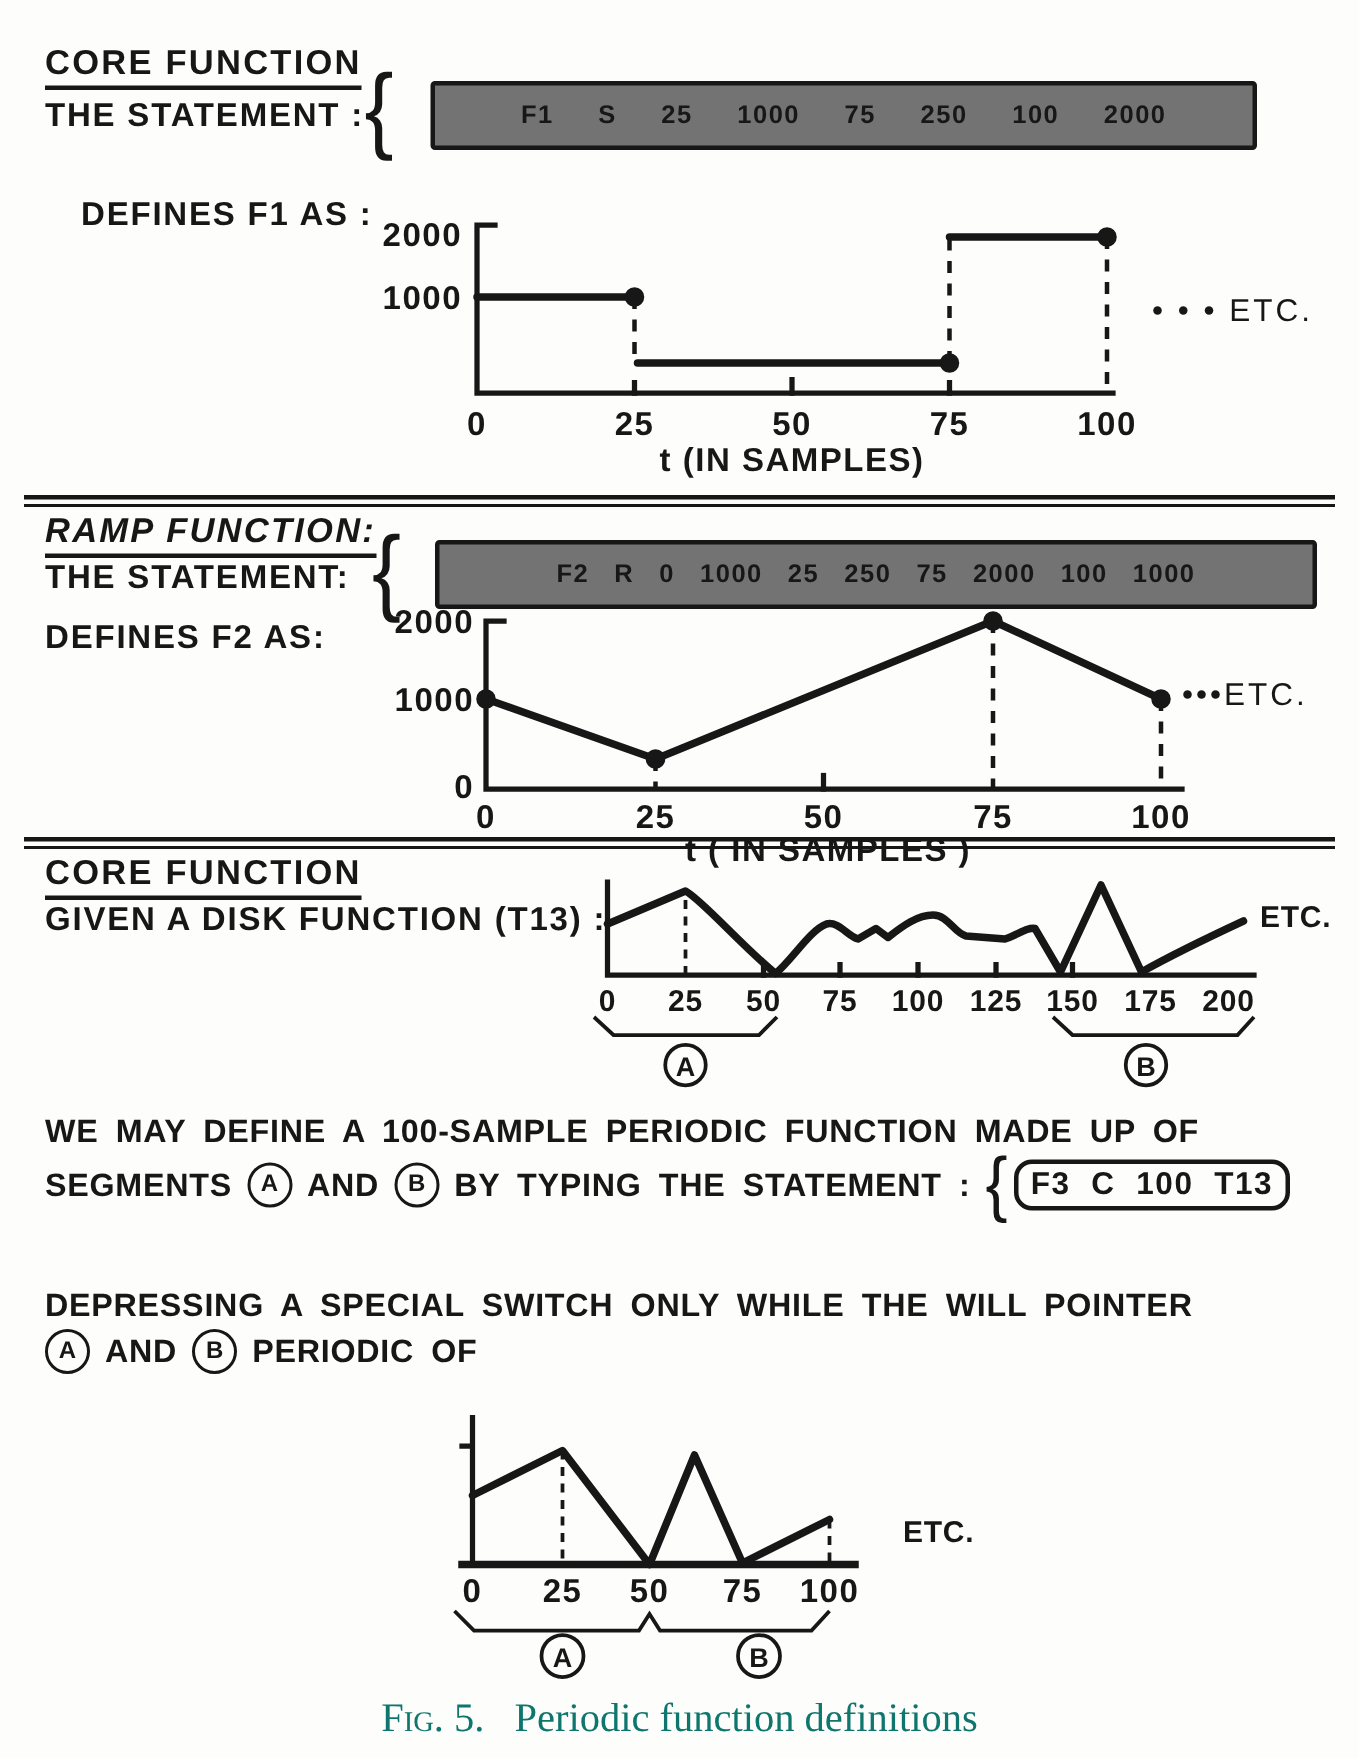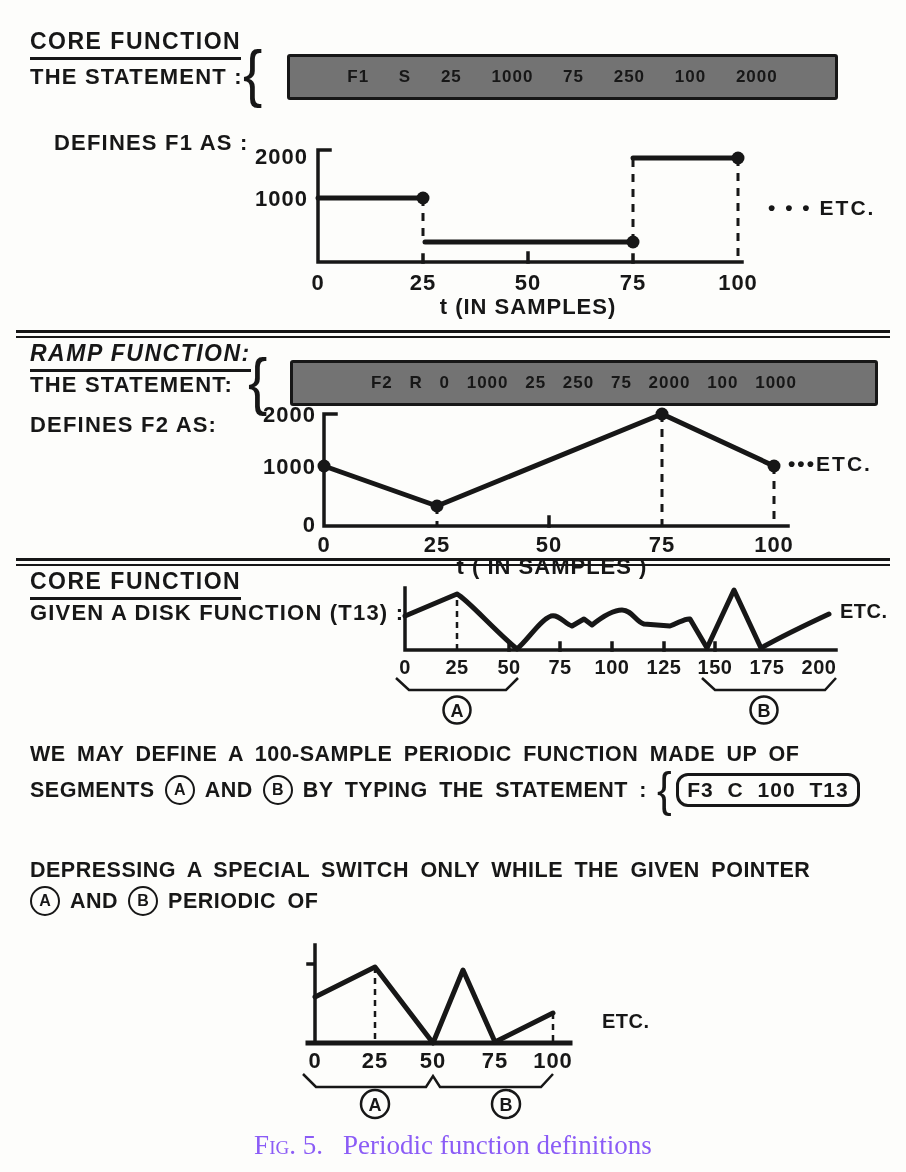--- a/index.html
+++ b/index.html
@@ -15,35 +15,35 @@
   }
   .lbl { font-size:22px; font-weight:bold; letter-spacing:1.2px; white-space:nowrap; }
   .stmt-box {
     border:3.5px solid #171717; border-radius:3px; background:#737373;
     display:flex; align-items:center; justify-content:center;
     font-size:17px; font-weight:bold; letter-spacing:1px; white-space:nowrap;
   }
   .brace { font-weight:normal; line-height:1; transform:scaleY(1.1); color:#171717; }
   .rule { left:16px; width:874px; height:3px;
     border-top:3.5px solid #171717; border-bottom:2.5px solid #171717; }
-  .etc { font-size:21px; font-weight:bold; letter-spacing:2px; white-space:nowrap; }
+  .etc { font-size:21px; font-weight:normal; letter-spacing:2px; white-space:nowrap; }
   .para { font-size:21.5px; font-weight:bold; letter-spacing:0.5px; word-spacing:5px; white-space:nowrap; }
   .flexline { display:flex; align-items:center; gap:10px; }
   .circ {
     display:inline-flex; align-items:center; justify-content:center; flex:none;
     width:26px; height:26px; border:2.5px solid #171717; border-radius:50%;
     font-size:16px; font-weight:bold; letter-spacing:0; word-spacing:0;
   }
   .inline-box {
     display:inline-flex; align-items:center; flex:none;
     border:3.5px solid #171717; border-radius:12px; padding:2px 8px;
     font-size:21px; font-weight:bold; letter-spacing:1px; word-spacing:7px; white-space:nowrap;
   }
   .caption { left:0; width:906px; text-align:center;
-    font-family:"Liberation Serif", serif; font-size:27px; color:#8b5cf6; }
+    font-family:"Liberation Serif", serif; font-size:27px; color:#0f766e; }
   .caption .figlbl { font-variant:small-caps; margin-right:20px; }
   svg { overflow:visible; }
   svg text { fill:#171717; font-family:"Liberation Sans", sans-serif; font-weight:bold; }
   .tick-t { font-size:22px; letter-spacing:1px; }
   .tick-s { font-size:20px; letter-spacing:0.5px; }
   .axis   { stroke:#171717; stroke-width:3.5; fill:none; stroke-linecap:square; }
   .axis-thick { stroke:#171717; stroke-width:5; fill:none; stroke-linecap:square; }
   .curve  { stroke:#171717; stroke-width:5; fill:none; stroke-linejoin:round; stroke-linecap:round; }
   .dash   { stroke:#171717; stroke-width:3; fill:none; stroke-dasharray:8 7; }
   .dot    { fill:#171717; stroke:none; }
@@ -152,21 +152,21 @@
   <div class="abs para flexline" style="left:30px; top:768px;">
     <span>SEGMENTS</span>
     <span class="circ">A</span>
     <span>AND</span>
     <span class="circ">B</span>
     <span>BY TYPING THE STATEMENT :</span>
     <span class="brace" style="font-size:44px;">{</span>
     <span class="inline-box" style="margin-left:-6px;">F3 C 100 T13</span>
   </div>
 
-  <div class="abs para" style="left:30px; top:858px;">DEPRESSING A SPECIAL SWITCH ONLY WHILE THE GIVEN POINTER</div>
+  <div class="abs para" style="left:30px; top:858px;">DEPRESSING A SPECIAL SWITCH ONLY WHILE THE WILL POINTER</div>
   <div class="abs para flexline" style="left:30px; top:886px;">
     <span class="circ">A</span>
     <span>AND</span>
     <span class="circ">B</span>
     <span>PERIODIC OF</span>
   </div>
 
   <svg class="abs" style="left:250px; top:940px;" width="430" height="182" viewBox="0 0 430 182">
     <path class="axis" d="M65,5 V103 M58,24 H65"></path>
     <path class="axis-thick" d="M58,103 H320"></path>

